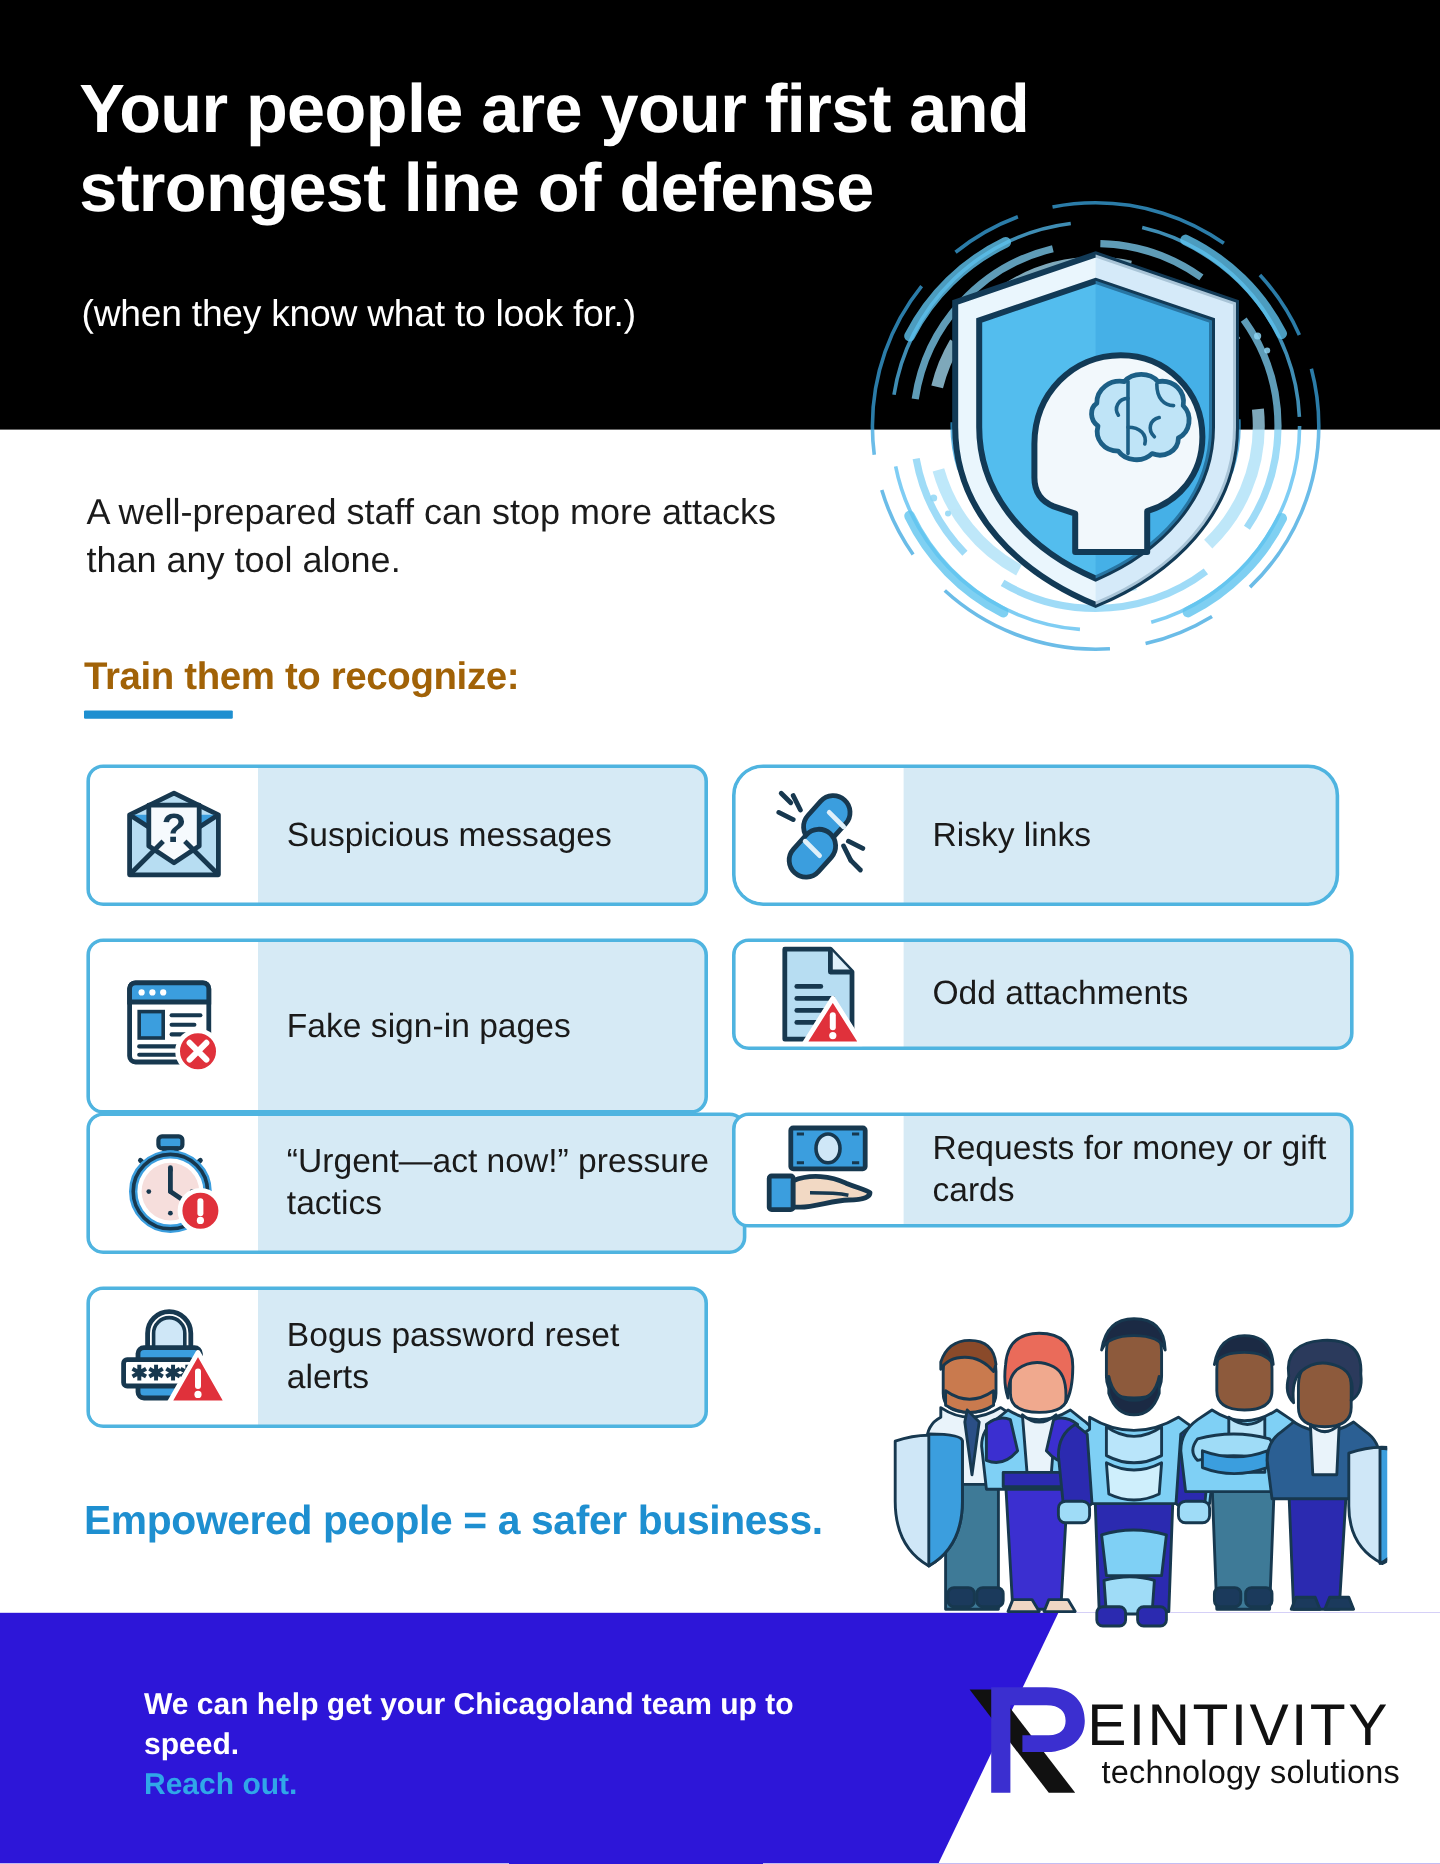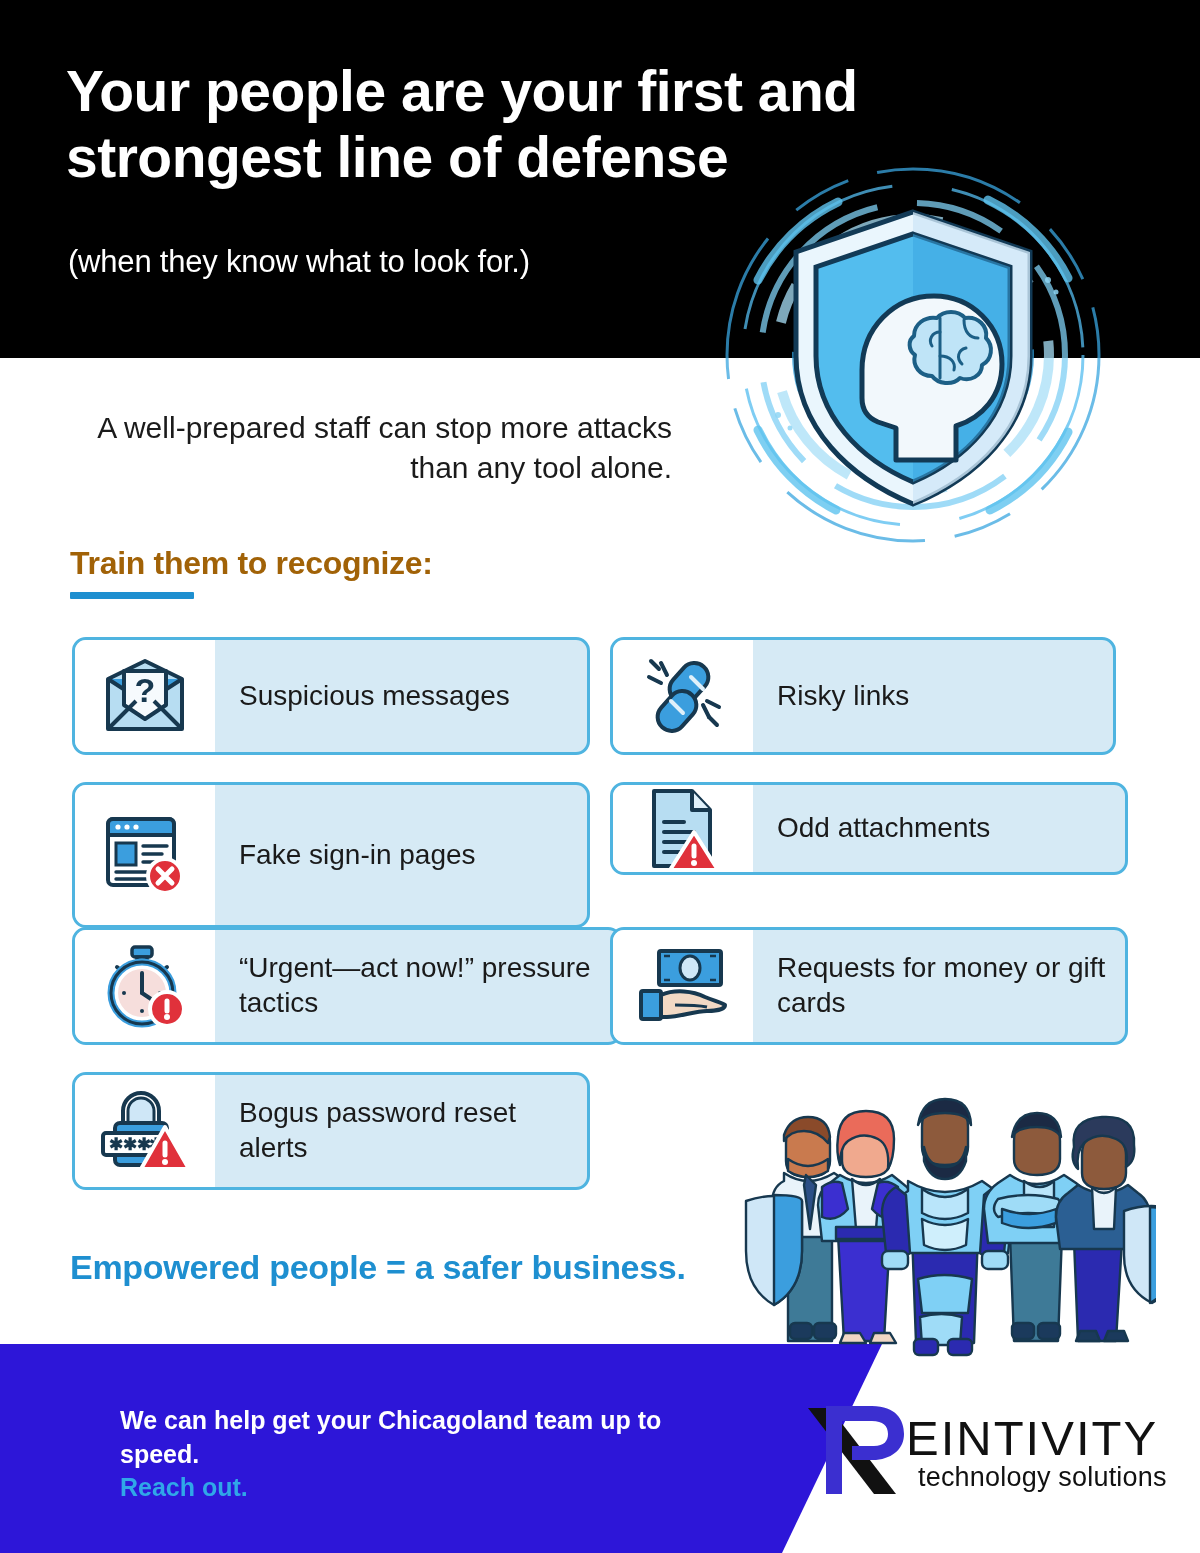--- a/index.html
+++ b/index.html
@@ -28,21 +28,21 @@
   
   .shield-art {
     position:absolute; left:718px; top:160px; width:390px; height:390px;
     z-index:5;
   }
   .shield-art svg { width:100%; height:100%; display:block; }
 
   
   .body-text {
     position:absolute; left:72px; top:408px; width:600px;
-    color:#1b1b1b; font-size:30px; line-height:1.32; font-weight:400;text-align:right;
+    color:#1b1b1b; font-size:30px; line-height:1.32; font-weight:400;
   }
   .section-head {
     position:absolute; left:70px; top:545px;
     color:#a16207; font-size:32px; font-weight:bold; letter-spacing:-0.3px;
   }
   .section-rule {
     position:absolute; left:70px; top:592px; width:124px; height:7px;
     background:#1e8fd0; border-radius:1px;
   }
 
@@ -181,21 +181,21 @@
       <path d="M6 22 L43 4 L80 22 L80 72 L6 72 Z" fill="#b7ddf2" stroke="#17384f" stroke-width="4" stroke-linejoin="round"></path>
       <path d="M6 22 L43 46 L80 22" fill="#3b9ede" stroke="#17384f" stroke-width="4" stroke-linejoin="round"></path>
       <path d="M22 14 H64 V48 L43 62 L22 48 Z" fill="#f6fafd" stroke="#17384f" stroke-width="4" stroke-linejoin="round"></path>
       <text x="43" y="45" font-family="Liberation Sans, sans-serif" font-size="34" font-weight="bold" fill="#17384f" text-anchor="middle">?</text>
       <path d="M6 72 L34 44 M80 72 L52 44" stroke="#17384f" stroke-width="4" fill="none"></path>
     </svg>
   </div>
   <div class="card-label">Suspicious messages</div>
 </div>
 
-<div class="card" style="left:610px; top:637px; width:506px; height:118px;">
+<div class="card" style="left:610px; top:637px; width:506px; height:118px;border-radius:26px;">
   <div class="card-ico">
     <svg width="84" height="82" viewBox="0 0 84 82">
       <g stroke="#17384f" stroke-width="4" fill="#3b9ede">
         <rect x="34" y="6" width="28" height="44" rx="14" transform="rotate(42 48 28)"></rect>
         <rect x="22" y="34" width="28" height="44" rx="14" transform="rotate(42 36 56)"></rect>
       </g>
       <g stroke="#dff0fa" stroke-width="4" fill="none" stroke-linecap="round">
         <path d="M50 22 L62 34"></path>
           <path d="M30 46 L42 58"></path>
       </g>
@@ -274,21 +274,21 @@
           <circle cx="41" cy="68" r="2"></circle>
         </g>
       <circle cx="66" cy="66" r="17" fill="#e0313b" stroke="#ffffff" stroke-width="4"></circle>
       <path d="M66 58 V68" stroke="#ffffff" stroke-width="5" stroke-linecap="round"></path>
       <circle cx="66" cy="74" r="3" fill="#ffffff"></circle>
     </svg>
   </div>
   <div class="card-label">“Urgent—act now!” pressure tactics</div>
 </div>
 
-<div class="card" style="left:610px; top:927px; width:518px; height:118px;">
+<div class="card" style="left:610px; top:927px; width:518px; height:96px;">
   <div class="card-ico">
     <svg width="92" height="78" viewBox="0 0 92 78">
       <rect x="22" y="4" width="62" height="34" rx="2" fill="#3b9ede" stroke="#17384f" stroke-width="4"></rect>
       <ellipse cx="53" cy="21" rx="10" ry="12" fill="#cfe7f7" stroke="#17384f" stroke-width="3"></ellipse>
       <g stroke="#17384f" stroke-width="2.5" fill="none">
         <path d="M27 9 h6 M27 33 h6 M73 9 h6 M73 33 h6"></path>
       </g>
       <rect x="4" y="44" width="20" height="28" rx="2" fill="#3b9ede" stroke="#17384f" stroke-width="4"></rect>
       <path d="M24 48 C38 42 56 44 68 50 C78 54 86 56 88 58 C88 62 80 64 70 64
                C58 64 42 70 30 70 L24 70 Z" fill="#f2d9c4" stroke="#17384f" stroke-width="4" stroke-linejoin="round"></path>

